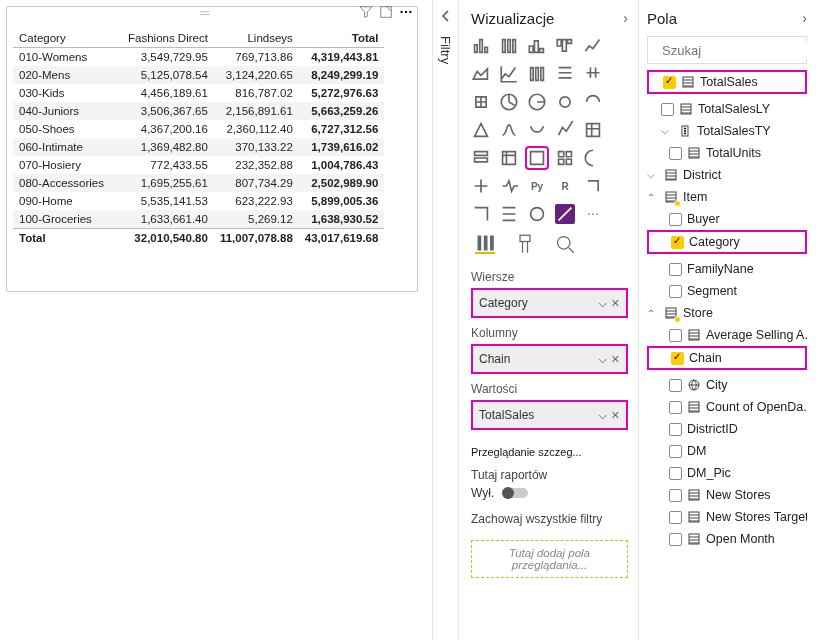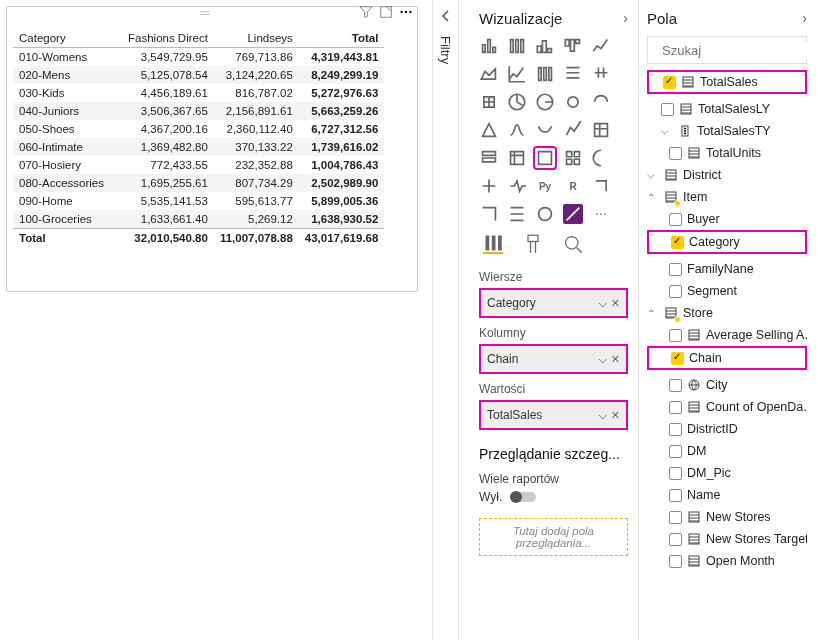--- a/index.html
+++ b/index.html
@@ -1,21 +1,21 @@
 <!DOCTYPE html>
 <html><head>
 <meta charset="utf-8">
 <style>
   * { box-sizing: border-box; font-family: "Segoe UI", Arial, sans-serif; }
   body { margin:0; background:#fff; width:818px; height:640px; overflow:hidden; font-size:12px; color:#222; position:relative;}
   .canvas { position:absolute; left:0; top:0; width:430px; height:640px; }
   .filters-rail { position:absolute; left:432px; top:0; width:26px; height:640px; border-left:1px solid #e5e5e5; display:flex; flex-direction:column; align-items:center; padding-top:8px;}
   .filters-rail .icon { width:16px; height:16px; margin-bottom:10px; color:#555; }
   .filters-rail .vlabel { writing-mode:vertical-rl; font-size:13px; color:#333; margin-top:2px;}
-  .viz-pane { position:absolute; left:458px; top:0; width:180px; height:640px; border-left:1px solid #e5e5e5; padding:6px 10px 0 20px; overflow:hidden;}
+  .viz-pane { position:absolute; left:458px; top:0; width:180px; height:640px; border-left:1px solid #e5e5e5; padding:6px 10px 0 12px; overflow:hidden;}
   .fields-pane { position:absolute; left:638px; top:0; width:177px; height:640px; border-left:1px solid #e5e5e5; padding:6px 8px 0 8px; overflow:hidden;}
   .pane-head { display:flex; justify-content:space-between; align-items:center; margin-bottom:6px; height:24px;}
   .pane-head .title { font-size:15px; color:#222;}
   .pane-head .chev { color:#666; font-size:14px; }
   
   .visual { position:absolute; left:6px; top:6px; width:412px; height:286px; border:1px solid #c8c8c8; border-radius:2px; background:#fff;}
   .visual-header { position:absolute; top:-2px; right:4px; height:18px; display:flex; gap:6px; color:#777;}
   .visual-header svg { width:14px; height:14px; }
   .grip { position:absolute; top:4px; left:50%; transform:translateX(-50%); width:24px; height:4px; color:#bbb; font-size:13px; letter-spacing:-3px; line-height:4px;}
   table.matrix { position:absolute; top:22px; left:6px; border-collapse:collapse; font-size:11.5px; }
@@ -31,21 +31,21 @@
   .gicon svg { width:18px; height:18px; }
   .gicon.selected { outline:2px solid #e000b6; outline-offset:0; }
   .gicon.purple { background:#68217a; color:#fff;}
   .tabs { display:flex; gap:20px; padding:2px 4px 8px; color:#666;}
   .tabs .tab { width:20px; height:20px; display:flex; align-items:center; justify-content:center;}
   .tabs .tab.active { border-bottom:2px solid #e6b800;}
   .section-label { font-size:12px; color:#555; margin:8px 0 4px;}
   .well { background:#eee; height:26px; display:flex; align-items:center; justify-content:space-between; padding:0 6px; font-size:12px; color:#333;}
   .well .wicons { color:#666; font-size:11px; display:flex; gap:4px;}
   .hl { border:2px solid #e000b6; margin-bottom:4px;}
-  .drill-head { font-size:14px; color:#111; margin:16px 0 10px;}
+  .drill-head { font-size:11px; color:#111; margin:16px 0 10px;}
   .setting-label { font-size:12px; color:#444; margin:6px 0 4px;}
   .toggle { display:flex; align-items:center; gap:8px; font-size:12px; color:#333;}
   .toggle .track { width:26px; height:10px; border-radius:5px; background:#ccc; position:relative;}
   .toggle .knob { width:12px; height:12px; border-radius:50%; background:#555; position:absolute; top:-1px;}
   .toggle.off .knob { left:0;}
   .toggle.on .knob { right:0; }
   .toggle.on .track { background:#555;}
   .drop-hint { border:1px dashed #e6b800; color:#888; font-size:11.5px; text-align:center; padding:6px 4px; margin-top:14px;font-style:italic;}
   
   .search { display:flex; align-items:center; border:1px solid #ddd; height:28px; padding:0 6px; margin-bottom:6px;}
@@ -137,21 +137,21 @@
           </tr>
           <tr class="alt">
             <td>080-Accessories</td>
             <td>1,695,255.61</td>
             <td>807,734.29</td>
             <td>2,502,989.90</td>
           </tr>
           <tr>
             <td>090-Home</td>
             <td>5,535,141.53</td>
-            <td>595,613.77</td>
+            <td>623,222.93</td>
             <td>5,899,005.36</td>
           </tr>
           <tr class="alt">
             <td>100-Groceries</td>
             <td>1,633,661.40</td>
             <td>5,269.12</td>
             <td>1,638,930.52</td>
           </tr>
           <tr class="total">
             <td>Total</td>
@@ -390,27 +390,28 @@
       <div class="well">
     <span>TotalSales</span>
     <span class="wicons">
           <span>⌵</span>
           <span>✕</span>
         </span>
   </div>
     </div>
 
   <div class="drill-head">Przeglądanie szczeg...</div>
-  <div class="setting-label">Wiele raportów</div>
+  <div class="setting-label">Tutaj raportów</div>
   <div class="toggle off">
     <span>Wył.</span>
     <span class="track">
         <span class="knob"></span>
       </span>
   </div>
+  <div class="setting-label" style="margin-top:12px">Zachowaj wszystkie filtry</div>
   <div class="drop-hint">Tutaj dodaj pola przeglądania...</div>
 </div>
 
 <div class="fields-pane">
   <div class="pane-head">
     <span class="title">Pola</span>
     <span class="chev">›</span>
   </div>
   <div class="search">
     <svg viewBox="0 0 16 16">
@@ -551,24 +552,20 @@
       <div class="row indent2">
         <span class="chk"></span>
         <span>DM</span>
       </div>
       <div class="row indent2">
         <span class="chk"></span>
         <span>DM_Pic</span>
       </div>
       <div class="row indent2">
         <span class="chk"></span>
-        <span>Name</span>
-      </div>
-      <div class="row indent2">
-        <span class="chk"></span>
         <span class="ticon">
           <svg class="tblicon" viewBox="0 0 12 12">
             <rect x="1" y="1" width="10" height="10" fill="none" stroke="currentColor"></rect>
             <path d="M1 4h10M1 7h10M1 10h10" stroke="currentColor"></path>
           </svg>
         </span>
         <span>New Stores</span>
       </div>
       <div class="row indent2">
         <span class="chk"></span>

